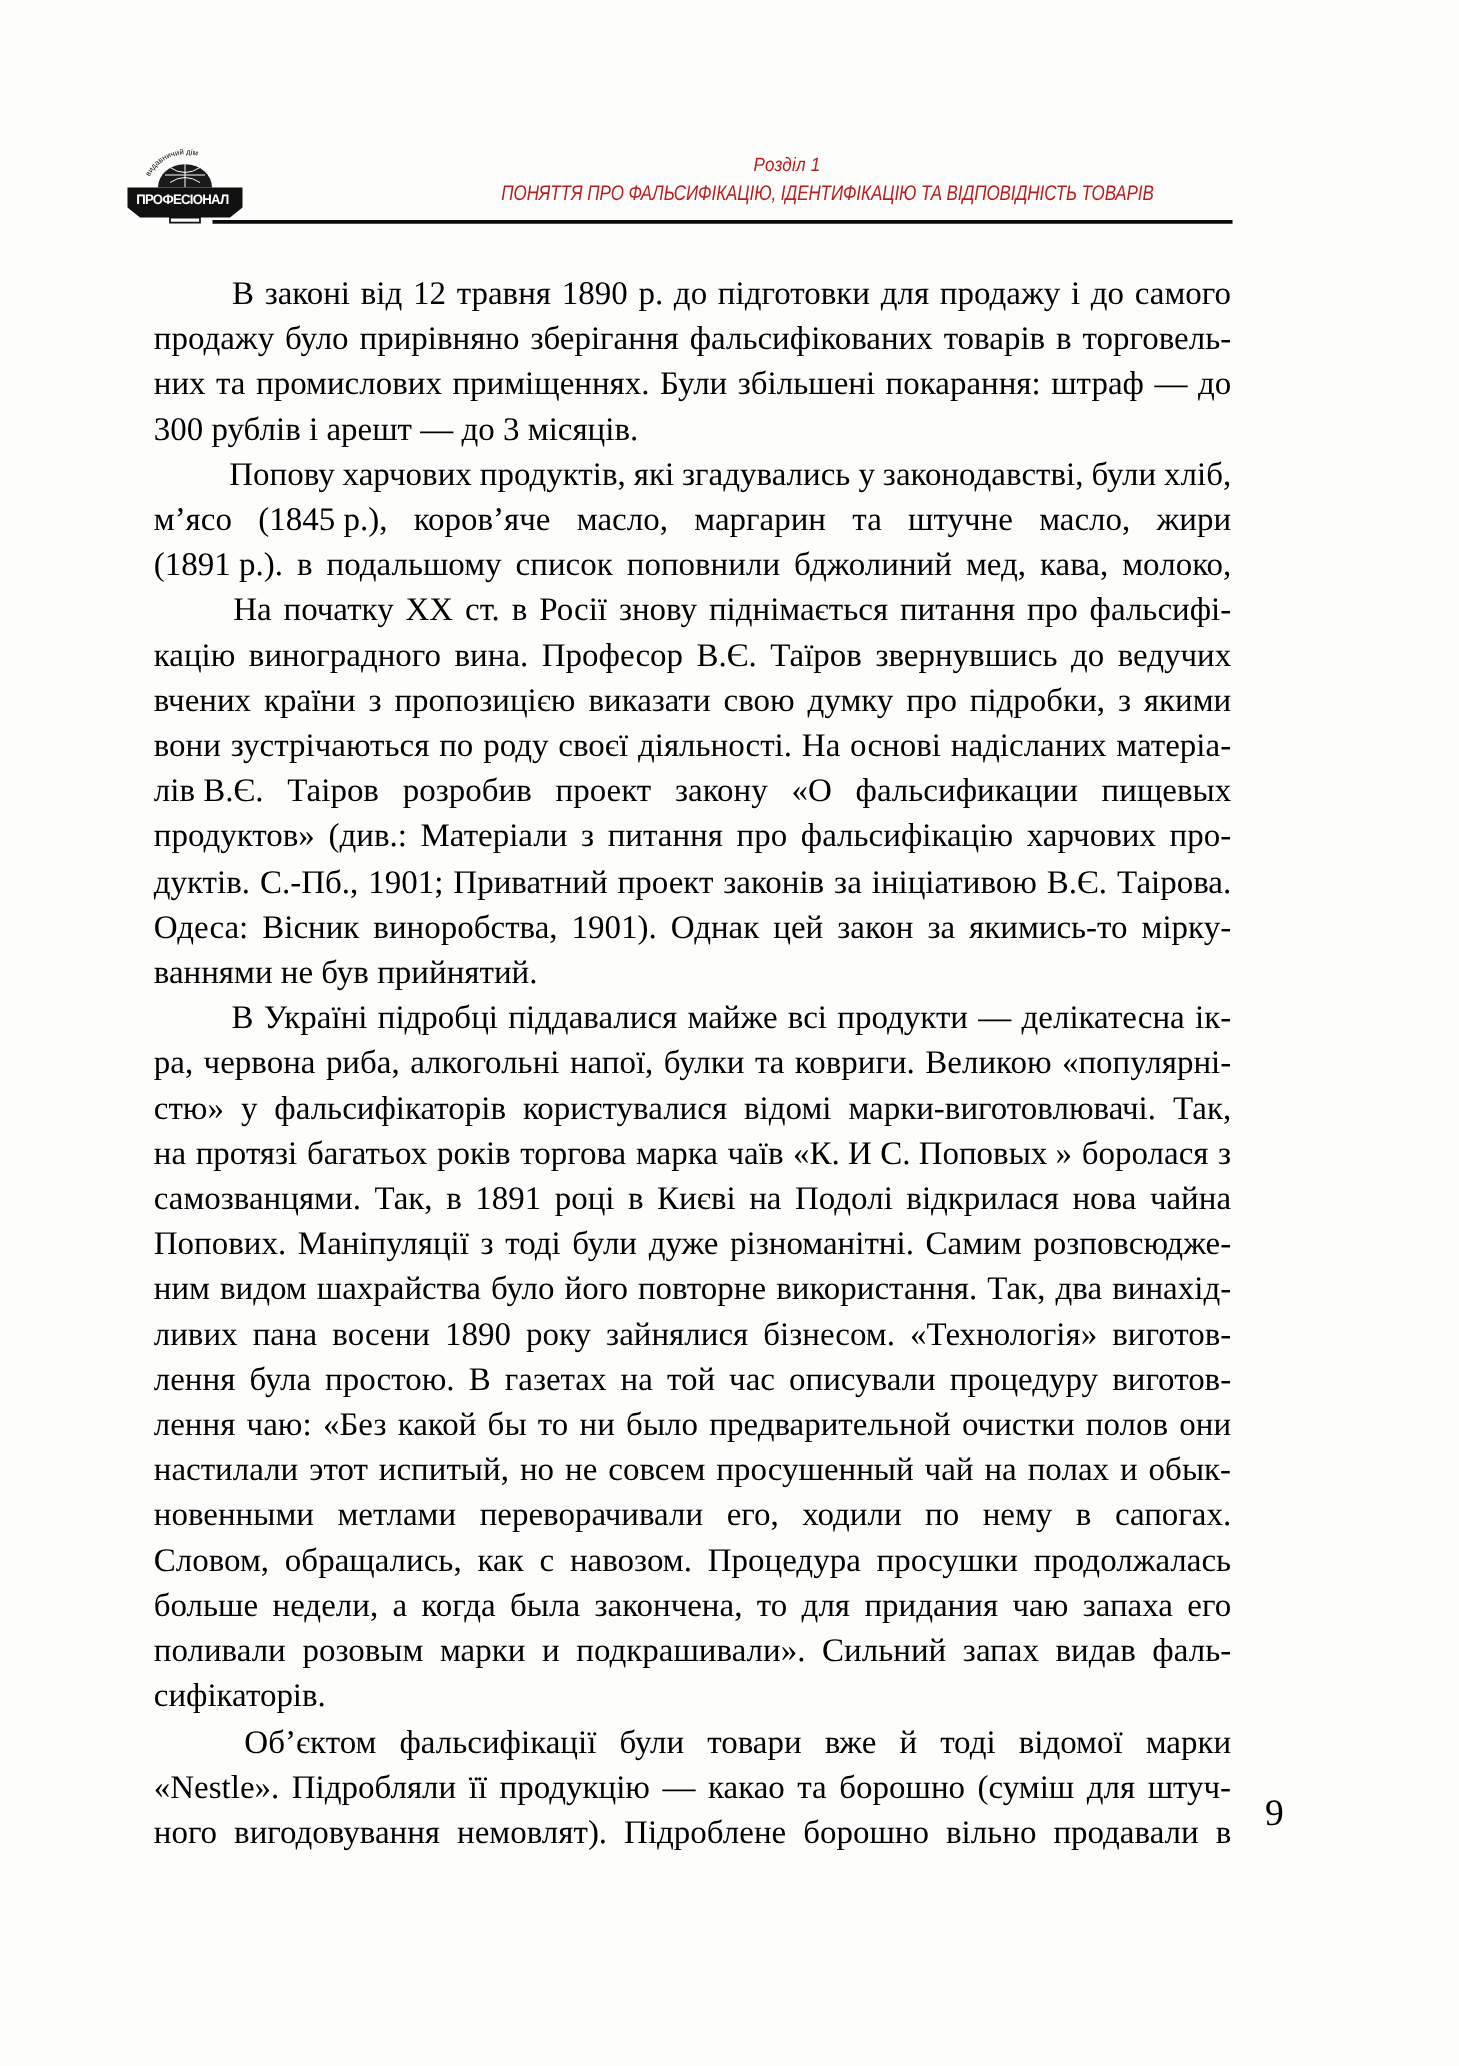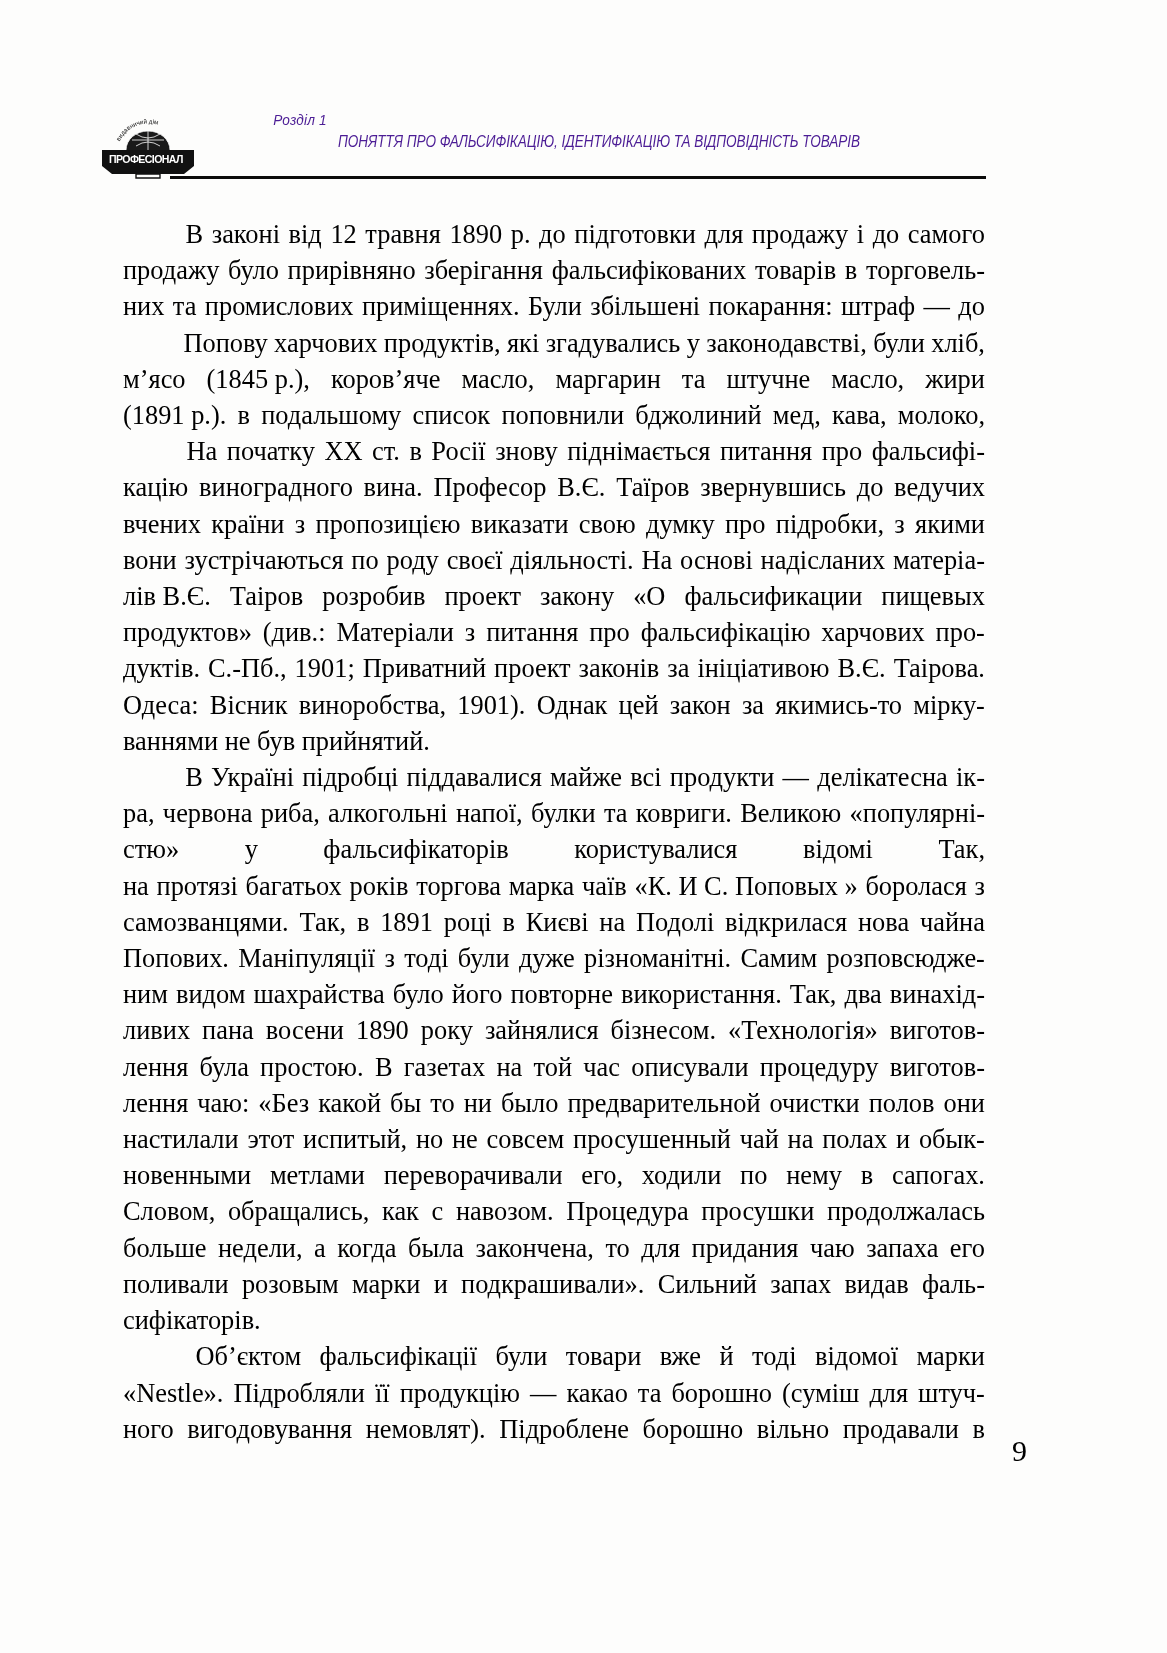--- a/index.html
+++ b/index.html
@@ -34,26 +34,26 @@
     left: 0;
     top: 2px;
     width: 104px;
     height: 74px;
   }
   .logo svg { display: block; }
 
   .header-text {
     position: absolute;
     left: 80px;
-    top: 7px;
+    top: 20px;
     right: 0;
-    text-align: left;
+    text-align: center;
     font-family: "Liberation Sans Narrow", "Liberation Sans", sans-serif;
     font-style: italic;
-    color: #4c1d95;
+    color: #b91c1c;
   }
   .header-chapter {
     font-size: 15.5px;
     letter-spacing: .2px;
     line-height: 1.1;
     margin-bottom: 4px;
     font-weight: 400;
     transform: scaleX(0.88);
     transform-origin: right center;
   }
@@ -144,41 +144,42 @@
     </div>
 
     <div class="header-rule"></div>
   </div>
 
   <div class="body-col" id="bodyCol">
       <div class="para">
         <div class="line just"><span class="word" style="width: 54px;"></span><span class="word">В</span><span class="word">законі</span><span class="word">від</span><span class="word">12</span><span class="word">травня</span><span class="word">1890</span><span class="word">р.</span><span class="word">до</span><span class="word">підготовки</span><span class="word">для</span><span class="word">продажу</span><span class="word">і</span><span class="word">до</span><span class="word">самого</span></div>
         <div class="line just"><span class="word">продажу</span><span class="word">було</span><span class="word">прирівняно</span><span class="word">зберігання</span><span class="word">фальсифікованих</span><span class="word">товарів</span><span class="word">в</span><span class="word">торговель-</span></div>
         <div class="line just"><span class="word">них</span><span class="word">та</span><span class="word">промислових</span><span class="word">приміщеннях.</span><span class="word">Були</span><span class="word">збільшені</span><span class="word">покарання:</span><span class="word">штраф</span><span class="word">—</span><span class="word">до</span></div>
+        <div class="line">300 рублів і арешт — до 3 місяців.</div>
       </div>
       <div class="para">
         <div class="line just"><span class="word" style="width: 54px;"></span><span class="word">Попову</span><span class="word">харчових</span><span class="word">продуктів,</span><span class="word">які</span><span class="word">згадувались</span><span class="word">у</span><span class="word">законодавстві,</span><span class="word">були</span><span class="word">хліб,</span></div>
         <div class="line just"><span class="word">м’ясо</span><span class="word">(1845 р.),</span><span class="word">коров’яче</span><span class="word">масло,</span><span class="word">маргарин</span><span class="word">та</span><span class="word">штучне</span><span class="word">масло,</span><span class="word">жири</span></div>
         <div class="line just"><span class="word">(1891 р.).</span><span class="word">в</span><span class="word">подальшому</span><span class="word">список</span><span class="word">поповнили</span><span class="word">бджолиний</span><span class="word">мед,</span><span class="word">кава,</span><span class="word">молоко,</span></div>
       </div>
       <div class="para">
         <div class="line just"><span class="word" style="width: 54px;"></span><span class="word">На</span><span class="word">початку</span><span class="word">ХХ</span><span class="word">ст.</span><span class="word">в</span><span class="word">Росії</span><span class="word">знову</span><span class="word">піднімається</span><span class="word">питання</span><span class="word">про</span><span class="word">фальсифі-</span></div>
         <div class="line just"><span class="word">кацію</span><span class="word">виноградного</span><span class="word">вина.</span><span class="word">Професор</span><span class="word">В.Є.</span><span class="word">Таїров</span><span class="word">звернувшись</span><span class="word">до</span><span class="word">ведучих</span></div>
         <div class="line just"><span class="word">вчених</span><span class="word">країни</span><span class="word">з</span><span class="word">пропозицією</span><span class="word">виказати</span><span class="word">свою</span><span class="word">думку</span><span class="word">про</span><span class="word">підробки,</span><span class="word">з</span><span class="word">якими</span></div>
         <div class="line just"><span class="word">вони</span><span class="word">зустрічаються</span><span class="word">по</span><span class="word">роду</span><span class="word">своєї</span><span class="word">діяльності.</span><span class="word">На</span><span class="word">основі</span><span class="word">надісланих</span><span class="word">матеріа-</span></div>
         <div class="line just"><span class="word">лів В.Є.</span><span class="word">Таіров</span><span class="word">розробив</span><span class="word">проект</span><span class="word">закону</span><span class="word">«О</span><span class="word">фальсификации</span><span class="word">пищевых</span></div>
         <div class="line just"><span class="word">продуктов»</span><span class="word">(див.:</span><span class="word">Матеріали</span><span class="word">з</span><span class="word">питання</span><span class="word">про</span><span class="word">фальсифікацію</span><span class="word">харчових</span><span class="word">про-</span></div>
         <div class="line just"><span class="word">дуктів.</span><span class="word">С.-Пб.,</span><span class="word">1901;</span><span class="word">Приватний</span><span class="word">проект</span><span class="word">законів</span><span class="word">за</span><span class="word">ініціативою</span><span class="word">В.Є.</span><span class="word">Таірова.</span></div>
         <div class="line just"><span class="word">Одеса:</span><span class="word">Вісник</span><span class="word">виноробства,</span><span class="word">1901).</span><span class="word">Однак</span><span class="word">цей</span><span class="word">закон</span><span class="word">за</span><span class="word">якимись-то</span><span class="word">мірку-</span></div>
         <div class="line">ваннями не був прийнятий.</div>
       </div>
       <div class="para">
         <div class="line just"><span class="word" style="width: 54px;"></span><span class="word">В</span><span class="word">Україні</span><span class="word">підробці</span><span class="word">піддавалися</span><span class="word">майже</span><span class="word">всі</span><span class="word">продукти</span><span class="word">—</span><span class="word">делікатесна</span><span class="word">ік-</span></div>
         <div class="line just"><span class="word">ра,</span><span class="word">червона</span><span class="word">риба,</span><span class="word">алкогольні</span><span class="word">напої,</span><span class="word">булки</span><span class="word">та</span><span class="word">ковриги.</span><span class="word">Великою</span><span class="word">«популярні-</span></div>
-        <div class="line just"><span class="word">стю»</span><span class="word">у</span><span class="word">фальсифікаторів</span><span class="word">користувалися</span><span class="word">відомі</span><span class="word">Так,</span></div>
+        <div class="line just"><span class="word">стю»</span><span class="word">у</span><span class="word">фальсифікаторів</span><span class="word">користувалися</span><span class="word">відомі</span><span class="word">марки-виготовлювачі.</span><span class="word">Так,</span></div>
         <div class="line just"><span class="word">на</span><span class="word">протязі</span><span class="word">багатьох</span><span class="word">років</span><span class="word">торгова</span><span class="word">марка</span><span class="word">чаїв</span><span class="word">«К. И С. Поповых »</span><span class="word">боролася</span><span class="word">з</span></div>
         <div class="line just"><span class="word">самозванцями.</span><span class="word">Так,</span><span class="word">в</span><span class="word">1891</span><span class="word">році</span><span class="word">в</span><span class="word">Києві</span><span class="word">на</span><span class="word">Подолі</span><span class="word">відкрилася</span><span class="word">нова</span><span class="word">чайна</span></div>
         <div class="line just"><span class="word">Попових.</span><span class="word">Маніпуляції</span><span class="word">з</span><span class="word">тоді</span><span class="word">були</span><span class="word">дуже</span><span class="word">різноманітні.</span><span class="word">Самим</span><span class="word">розповсюдже-</span></div>
         <div class="line just"><span class="word">ним</span><span class="word">видом</span><span class="word">шахрайства</span><span class="word">було</span><span class="word">його</span><span class="word">повторне</span><span class="word">використання.</span><span class="word">Так,</span><span class="word">два</span><span class="word">винахід-</span></div>
         <div class="line just"><span class="word">ливих</span><span class="word">пана</span><span class="word">восени</span><span class="word">1890</span><span class="word">року</span><span class="word">зайнялися</span><span class="word">бізнесом.</span><span class="word">«Технологія»</span><span class="word">виготов-</span></div>
         <div class="line just"><span class="word">лення</span><span class="word">була</span><span class="word">простою.</span><span class="word">В</span><span class="word">газетах</span><span class="word">на</span><span class="word">той</span><span class="word">час</span><span class="word">описували</span><span class="word">процедуру</span><span class="word">виготов-</span></div>
         <div class="line just"><span class="word">лення</span><span class="word">чаю:</span><span class="word">«Без</span><span class="word">какой</span><span class="word">бы</span><span class="word">то</span><span class="word">ни</span><span class="word">было</span><span class="word">предварительной</span><span class="word">очистки</span><span class="word">полов</span><span class="word">они</span></div>
         <div class="line just"><span class="word">настилали</span><span class="word">этот</span><span class="word">испитый,</span><span class="word">но</span><span class="word">не</span><span class="word">совсем</span><span class="word">просушенный</span><span class="word">чай</span><span class="word">на</span><span class="word">полах</span><span class="word">и</span><span class="word">обык-</span></div>
         <div class="line just"><span class="word">новенными</span><span class="word">метлами</span><span class="word">переворачивали</span><span class="word">его,</span><span class="word">ходили</span><span class="word">по</span><span class="word">нему</span><span class="word">в</span><span class="word">сапогах.</span></div>
         <div class="line just"><span class="word">Словом,</span><span class="word">обращались,</span><span class="word">как</span><span class="word">с</span><span class="word">навозом.</span><span class="word">Процедура</span><span class="word">просушки</span><span class="word">продолжалась</span></div>

